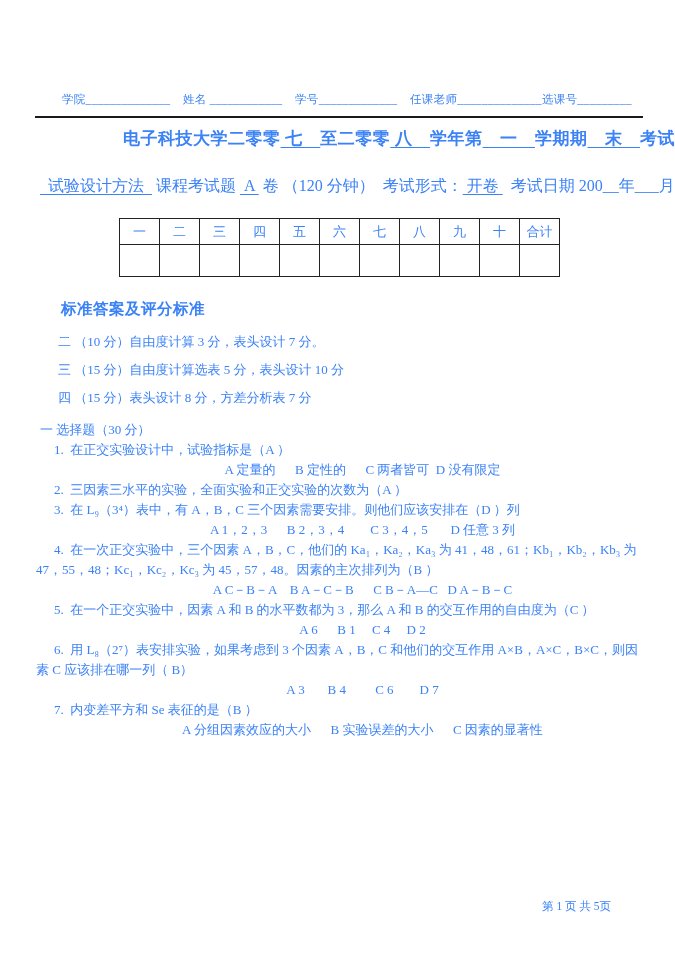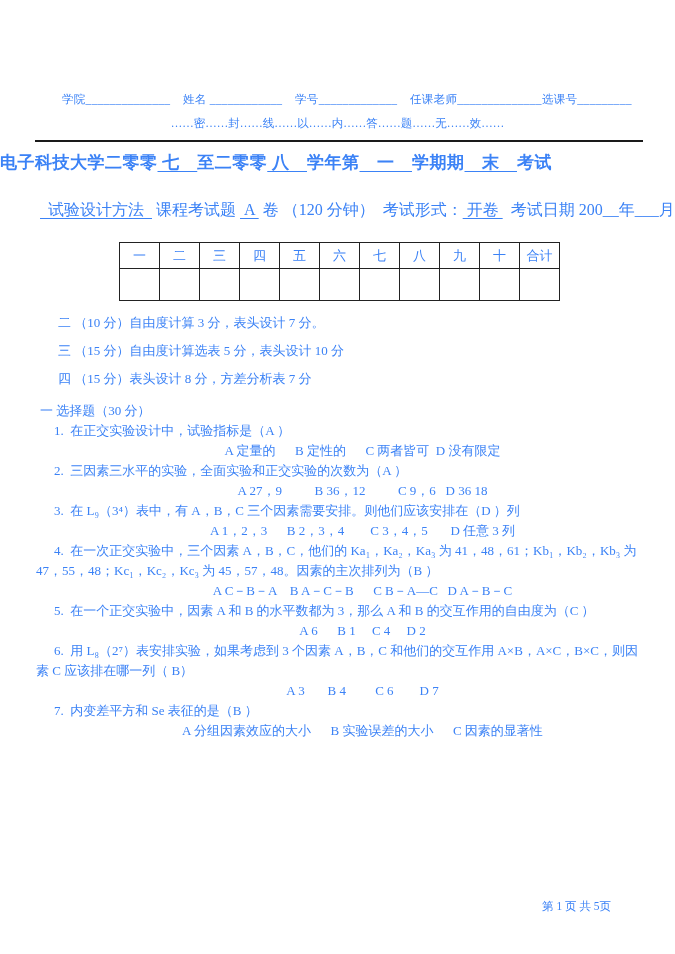--- a/index.html
+++ b/index.html
@@ -26,21 +26,21 @@
     margin-top: 9px;
     text-align: center;
     font-size: 11.5px;
   }
   .rule {
     margin: 9px 32px 0 35px;
     border-top: 2px solid #1a1a1a;
   }
   .title {
     margin-top: 9px;
-    text-align: left;
+    text-align: right;
     font-size: 17px;
     font-weight: bold;
     letter-spacing: 0.5px;
   }
   .u { text-decoration: underline; text-underline-offset: 3px; }
   .course-line {
     margin: 26px 20px 0 40px;
     font-size: 16px;
     text-align: right;
   }
@@ -104,21 +104,20 @@
     font-size: 11.5px;
   }
 </style>
 </head>
 <body>
 
 <div class="page">
 
   <div class="info-line nowrap">学院______________    姓名 ____________    学号_____________    任课老师______________选课号_________</div>
 
-  <div class="seal-line nowrap">……密……封……线……以……内……答……题……无……效……</div>
 
   <div class="rule"></div>
 
   <div class="title nowrap"><span>电子科技大学二零零</span><span class="u"> 七　</span><span>至二零零</span><span class="u"> 八　</span><span>学年第</span><span class="u">　一　</span><span>学期期</span><span class="u">　末　</span><span>考试</span></div>
 
   <div class="course-line nowrap"><span class="u">  试验设计方法  </span><span> 课程考试题 </span><span class="u"> A </span><span> 卷 （120 分钟）  考试形式：</span><span class="u"> 开卷 </span><span>  考试日期 200__年___月  ___日</span></div>
 
 
   <table class="summary">
     <tbody>
@@ -144,35 +143,35 @@
       <td></td>
       <td></td>
       <td></td>
       <td></td>
       <td></td>
       <td></td>
     </tr>
   </tbody>
     </table>
 
+  <div class="answers-heading">标准答案及评分标准</div>
 
   <div class="answers">
     <div class="ans-line txt indent18">二 （10 分）自由度计算 3 分，表头设计 7 分。</div>
     <div class="ans-line txt indent18">三 （15 分）自由度计算选表 5 分，表头设计 10 分</div>
     <div class="ans-line txt indent18">四 （15 分）表头设计 8 分，方差分析表 7 分</div>
   </div>
 
   <div class="choice-heading txt">一 选择题（30 分）</div>
 
   <div class="questions">
     <div class="q-stem txt">1.  在正交实验设计中，试验指标是（A ）</div>
     <div class="q-opts txt">A 定量的      B 定性的      C 两者皆可  D 没有限定</div>
 
     <div class="q-stem txt">2.  三因素三水平的实验，全面实验和正交实验的次数为（A ）</div>
-    <div class="q-opts txt">A 27，9          B 36，12          C 9，6   D 36 18</div>
 
     <div class="q-stem txt">3.  在 L₉（3⁴）表中，有 A，B，C 三个因素需要安排。则他们应该安排在（D ）列</div>
     <div class="q-opts txt">A 1，2，3      B 2，3，4        C 3，4，5       D 任意 3 列</div>
 
     <div class="q-stem txt">4.  在一次正交实验中，三个因素 A，B，C，他们的 Ka₁，Ka₂，Ka₃ 为 41，48，61；Kb₁，Kb₂，Kb₃ 为 47，55，48；Kc₁，Kc₂，Kc₃ 为 45，57，48。因素的主次排列为（B ）</div>
     <div class="q-opts txt">A C－B－A    B A－C－B      C B－A—C   D A－B－C</div>
 
     <div class="q-stem txt">5.  在一个正交实验中，因素 A 和 B 的水平数都为 3，那么 A 和 B 的交互作用的自由度为（C ）</div>
     <div class="q-opts txt">A 6      B 1     C 4     D 2</div>
 

